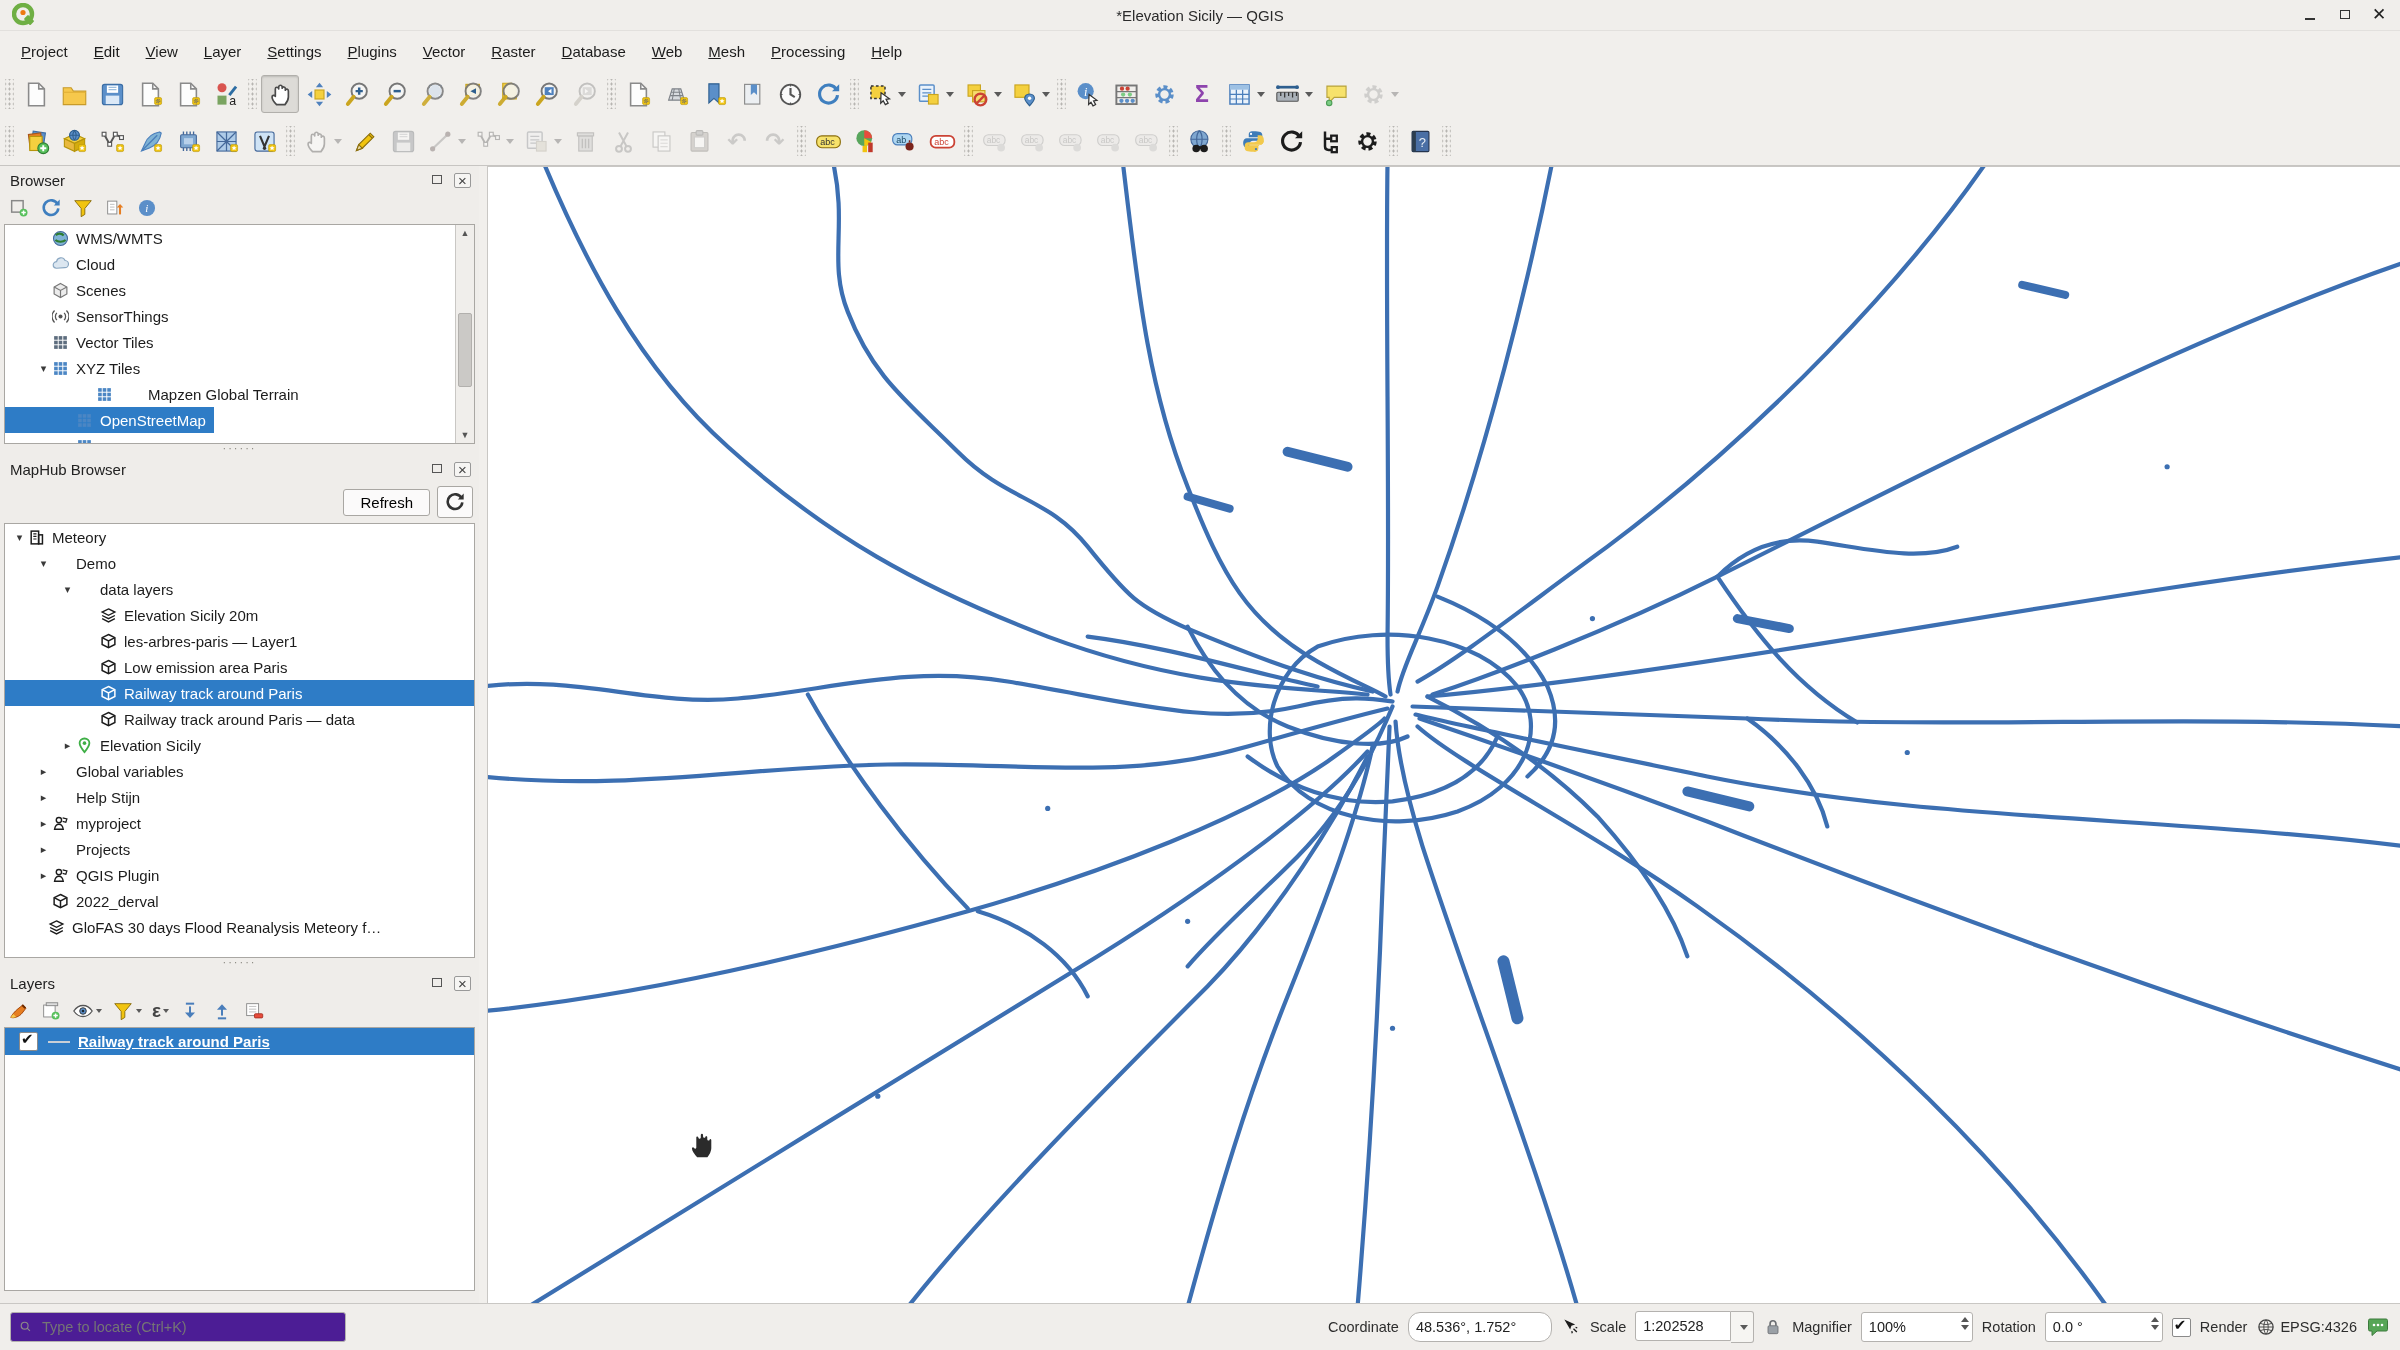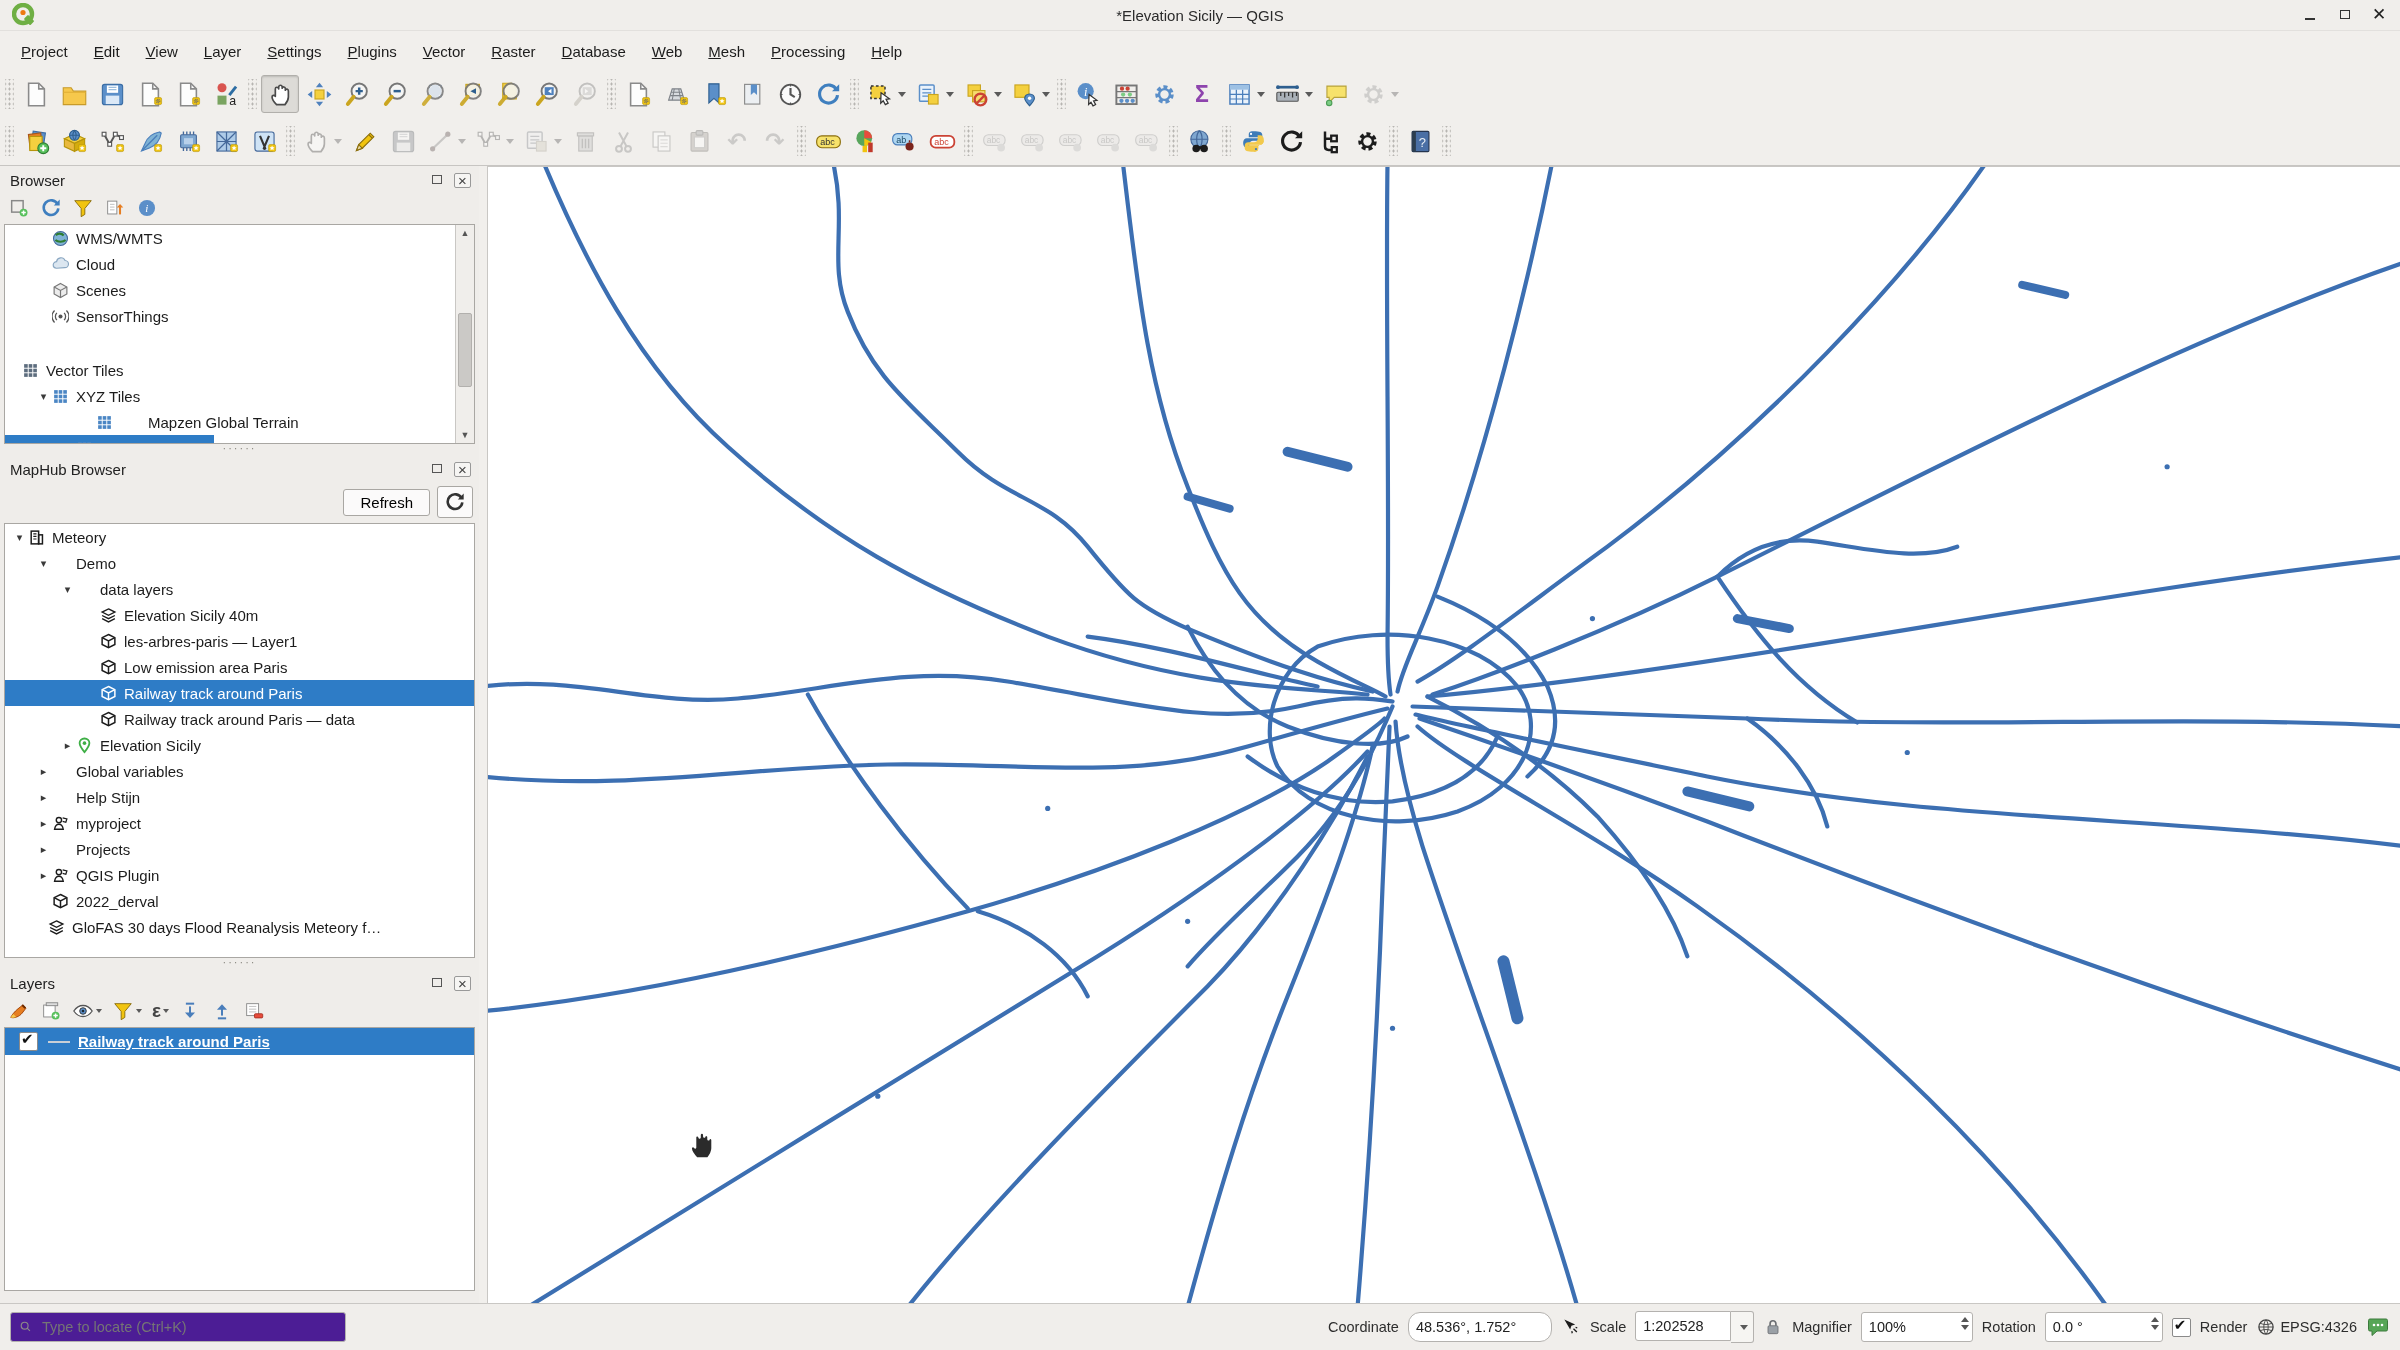--- a/index.html
+++ b/index.html
@@ -986,21 +986,21 @@
           </svg>
           <span class="lbl">Scenes</span>
         </div>
         <div class="trow" style="padding-left: 30px;">
           <span class="arr"></span>
           <svg viewBox="0 0 16 16" class="tic">
             <use href="#t-sensor"></use>
           </svg>
           <span class="lbl">SensorThings</span>
         </div>
-        <div class="trow" style=" margin-top: 28px;">
+        <div class="trow" style="padding-left: 30px;">
           <span class="arr"></span>
           <svg viewBox="0 0 16 16" class="tic">
             <use href="#t-gridg"></use>
           </svg>
           <span class="lbl">Vector Tiles</span>
         </div>
         <div class="trow" style="padding-left: 30px;">
           <span class="arr">▾</span>
           <svg viewBox="0 0 16 16" class="tic">
             <use href="#t-gridb"></use>
@@ -1066,21 +1066,21 @@
           <svg viewBox="0 0 16 16" class="tic">
             <use href="#t-folder"></use>
           </svg>
           <span class="lbl">data layers</span>
         </div>
         <div class="trow" style="padding-left: 78px;">
           <span class="arr"></span>
           <svg viewBox="0 0 16 16" class="tic">
             <use href="#t-layers"></use>
           </svg>
-          <span class="lbl">Elevation Sicily 40m</span>
+          <span class="lbl">Elevation Sicily 20m</span>
         </div>
         <div class="trow" style="padding-left: 78px;">
           <span class="arr"></span>
           <svg viewBox="0 0 16 16" class="tic">
             <use href="#t-cube"></use>
           </svg>
           <span class="lbl">les-arbres-paris — Layer1</span>
         </div>
         <div class="trow" style="padding-left: 78px;">
           <span class="arr"></span>

